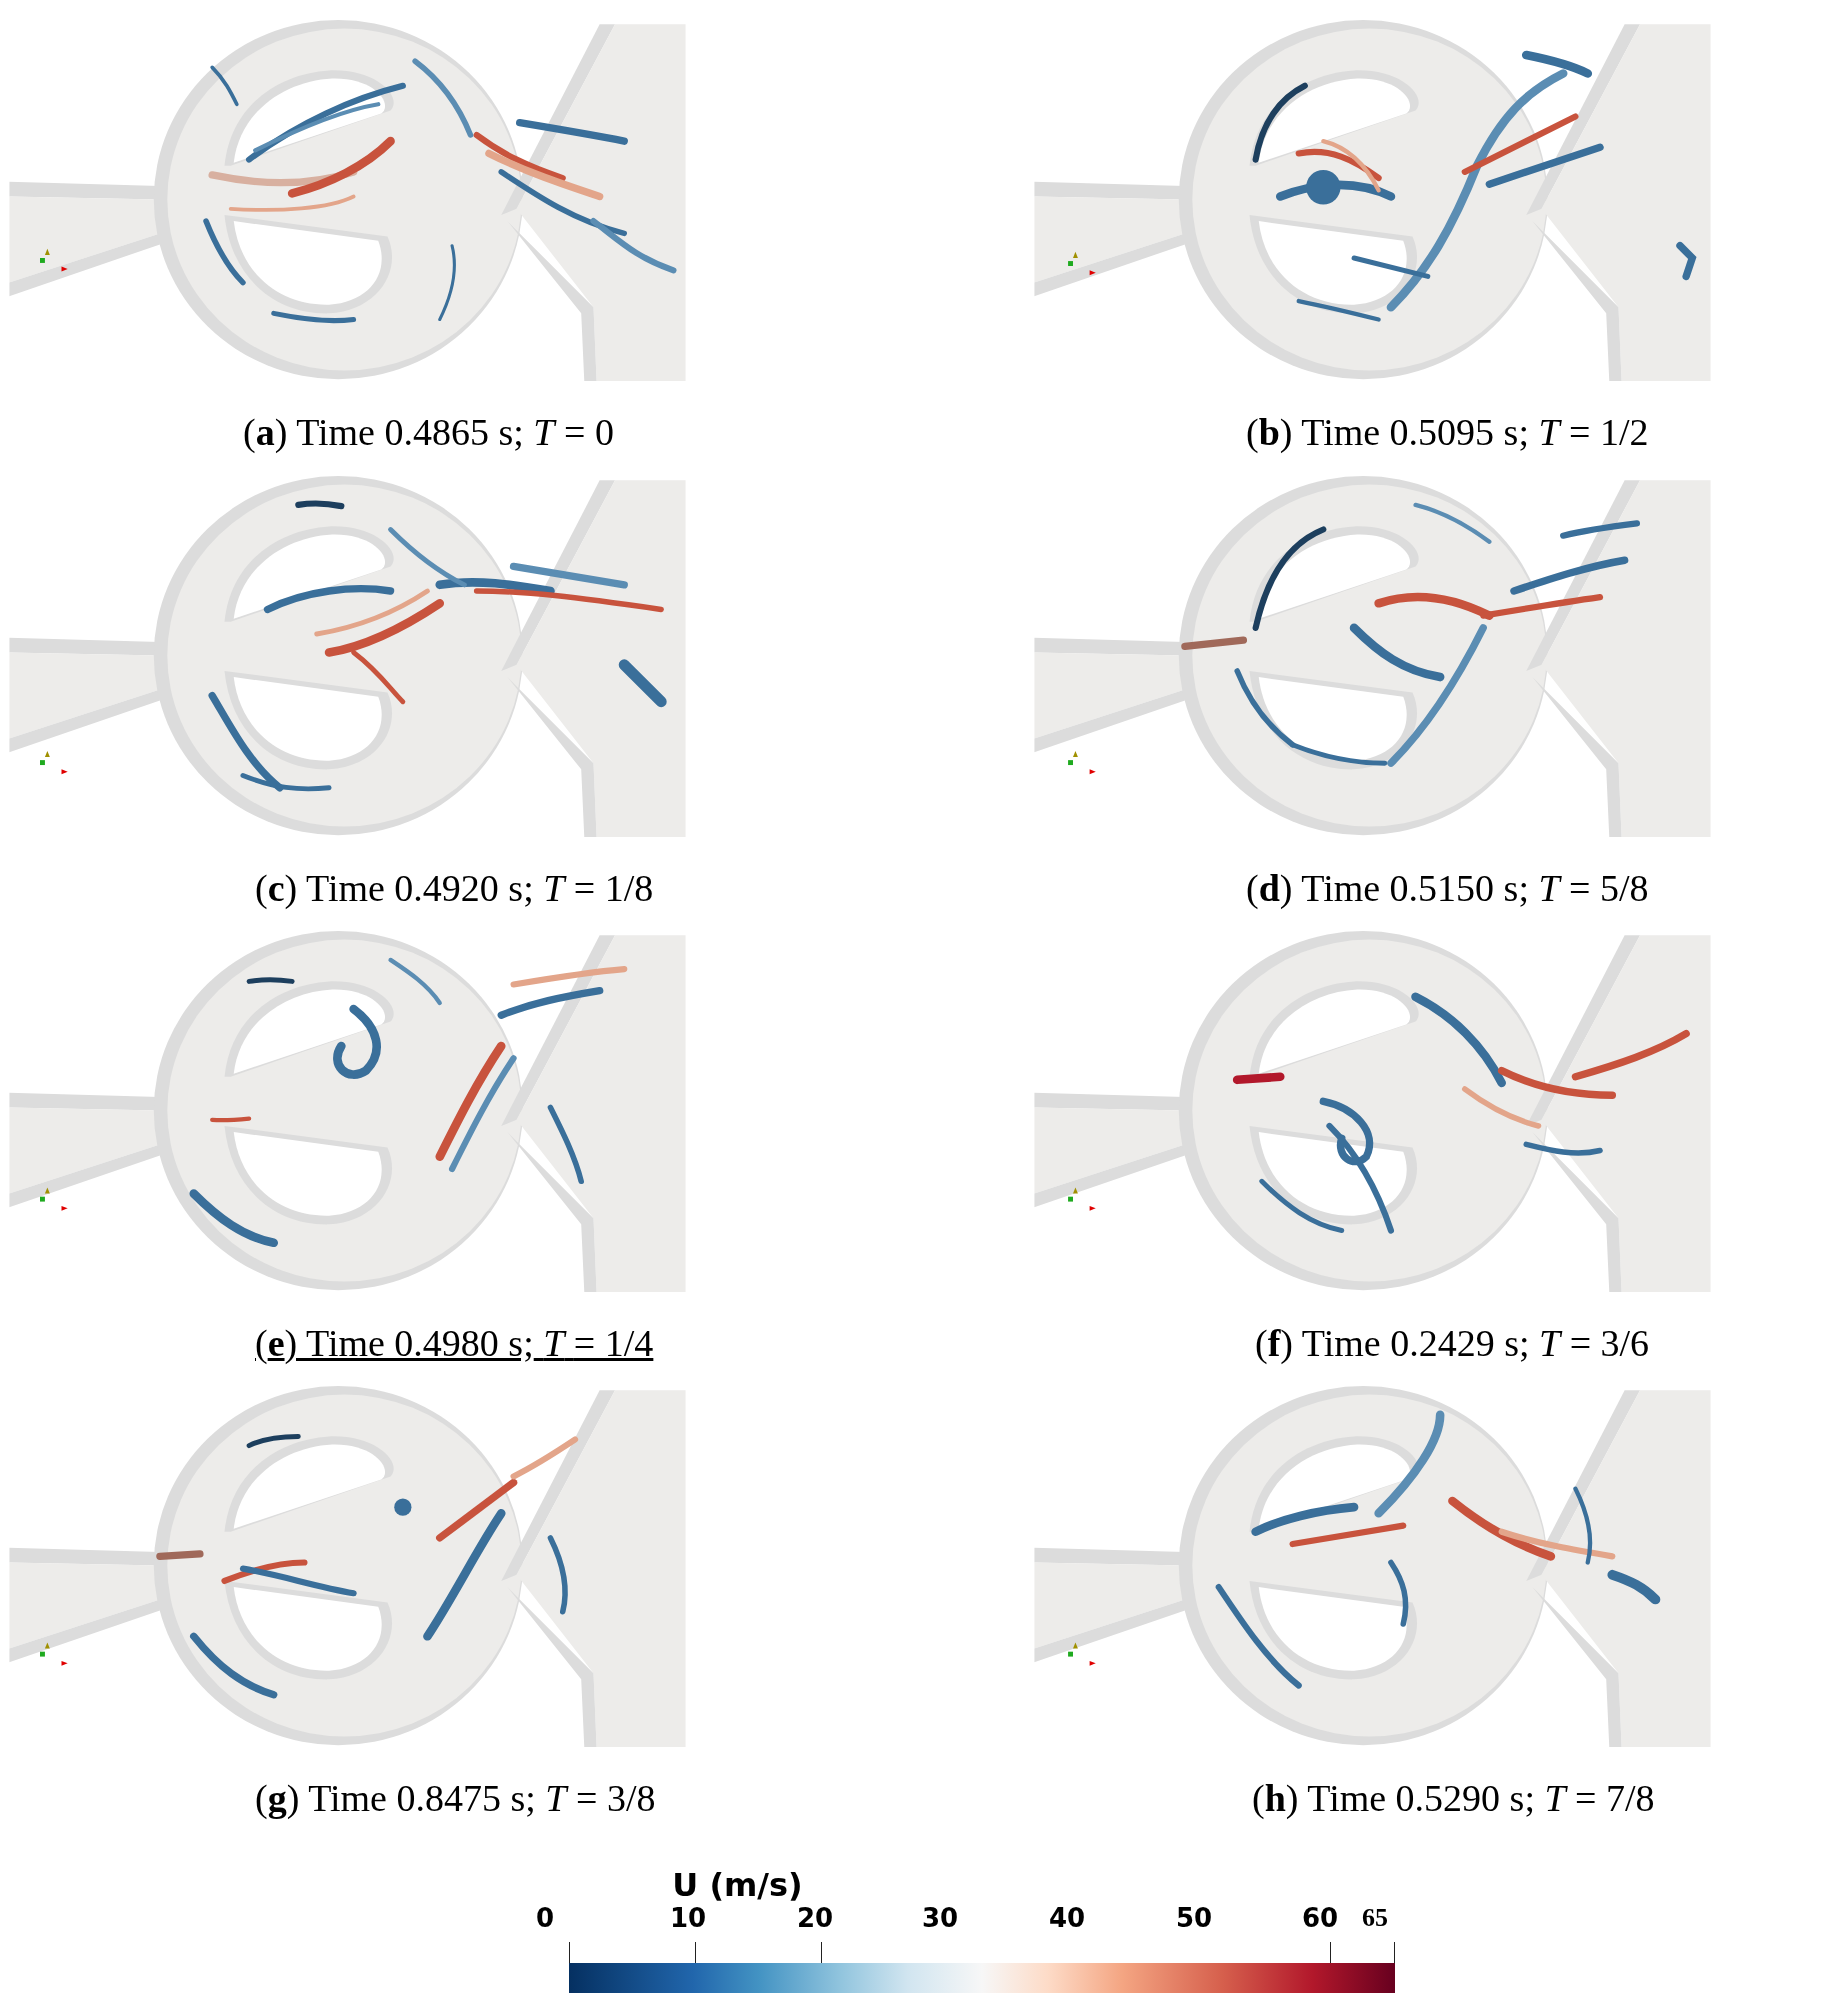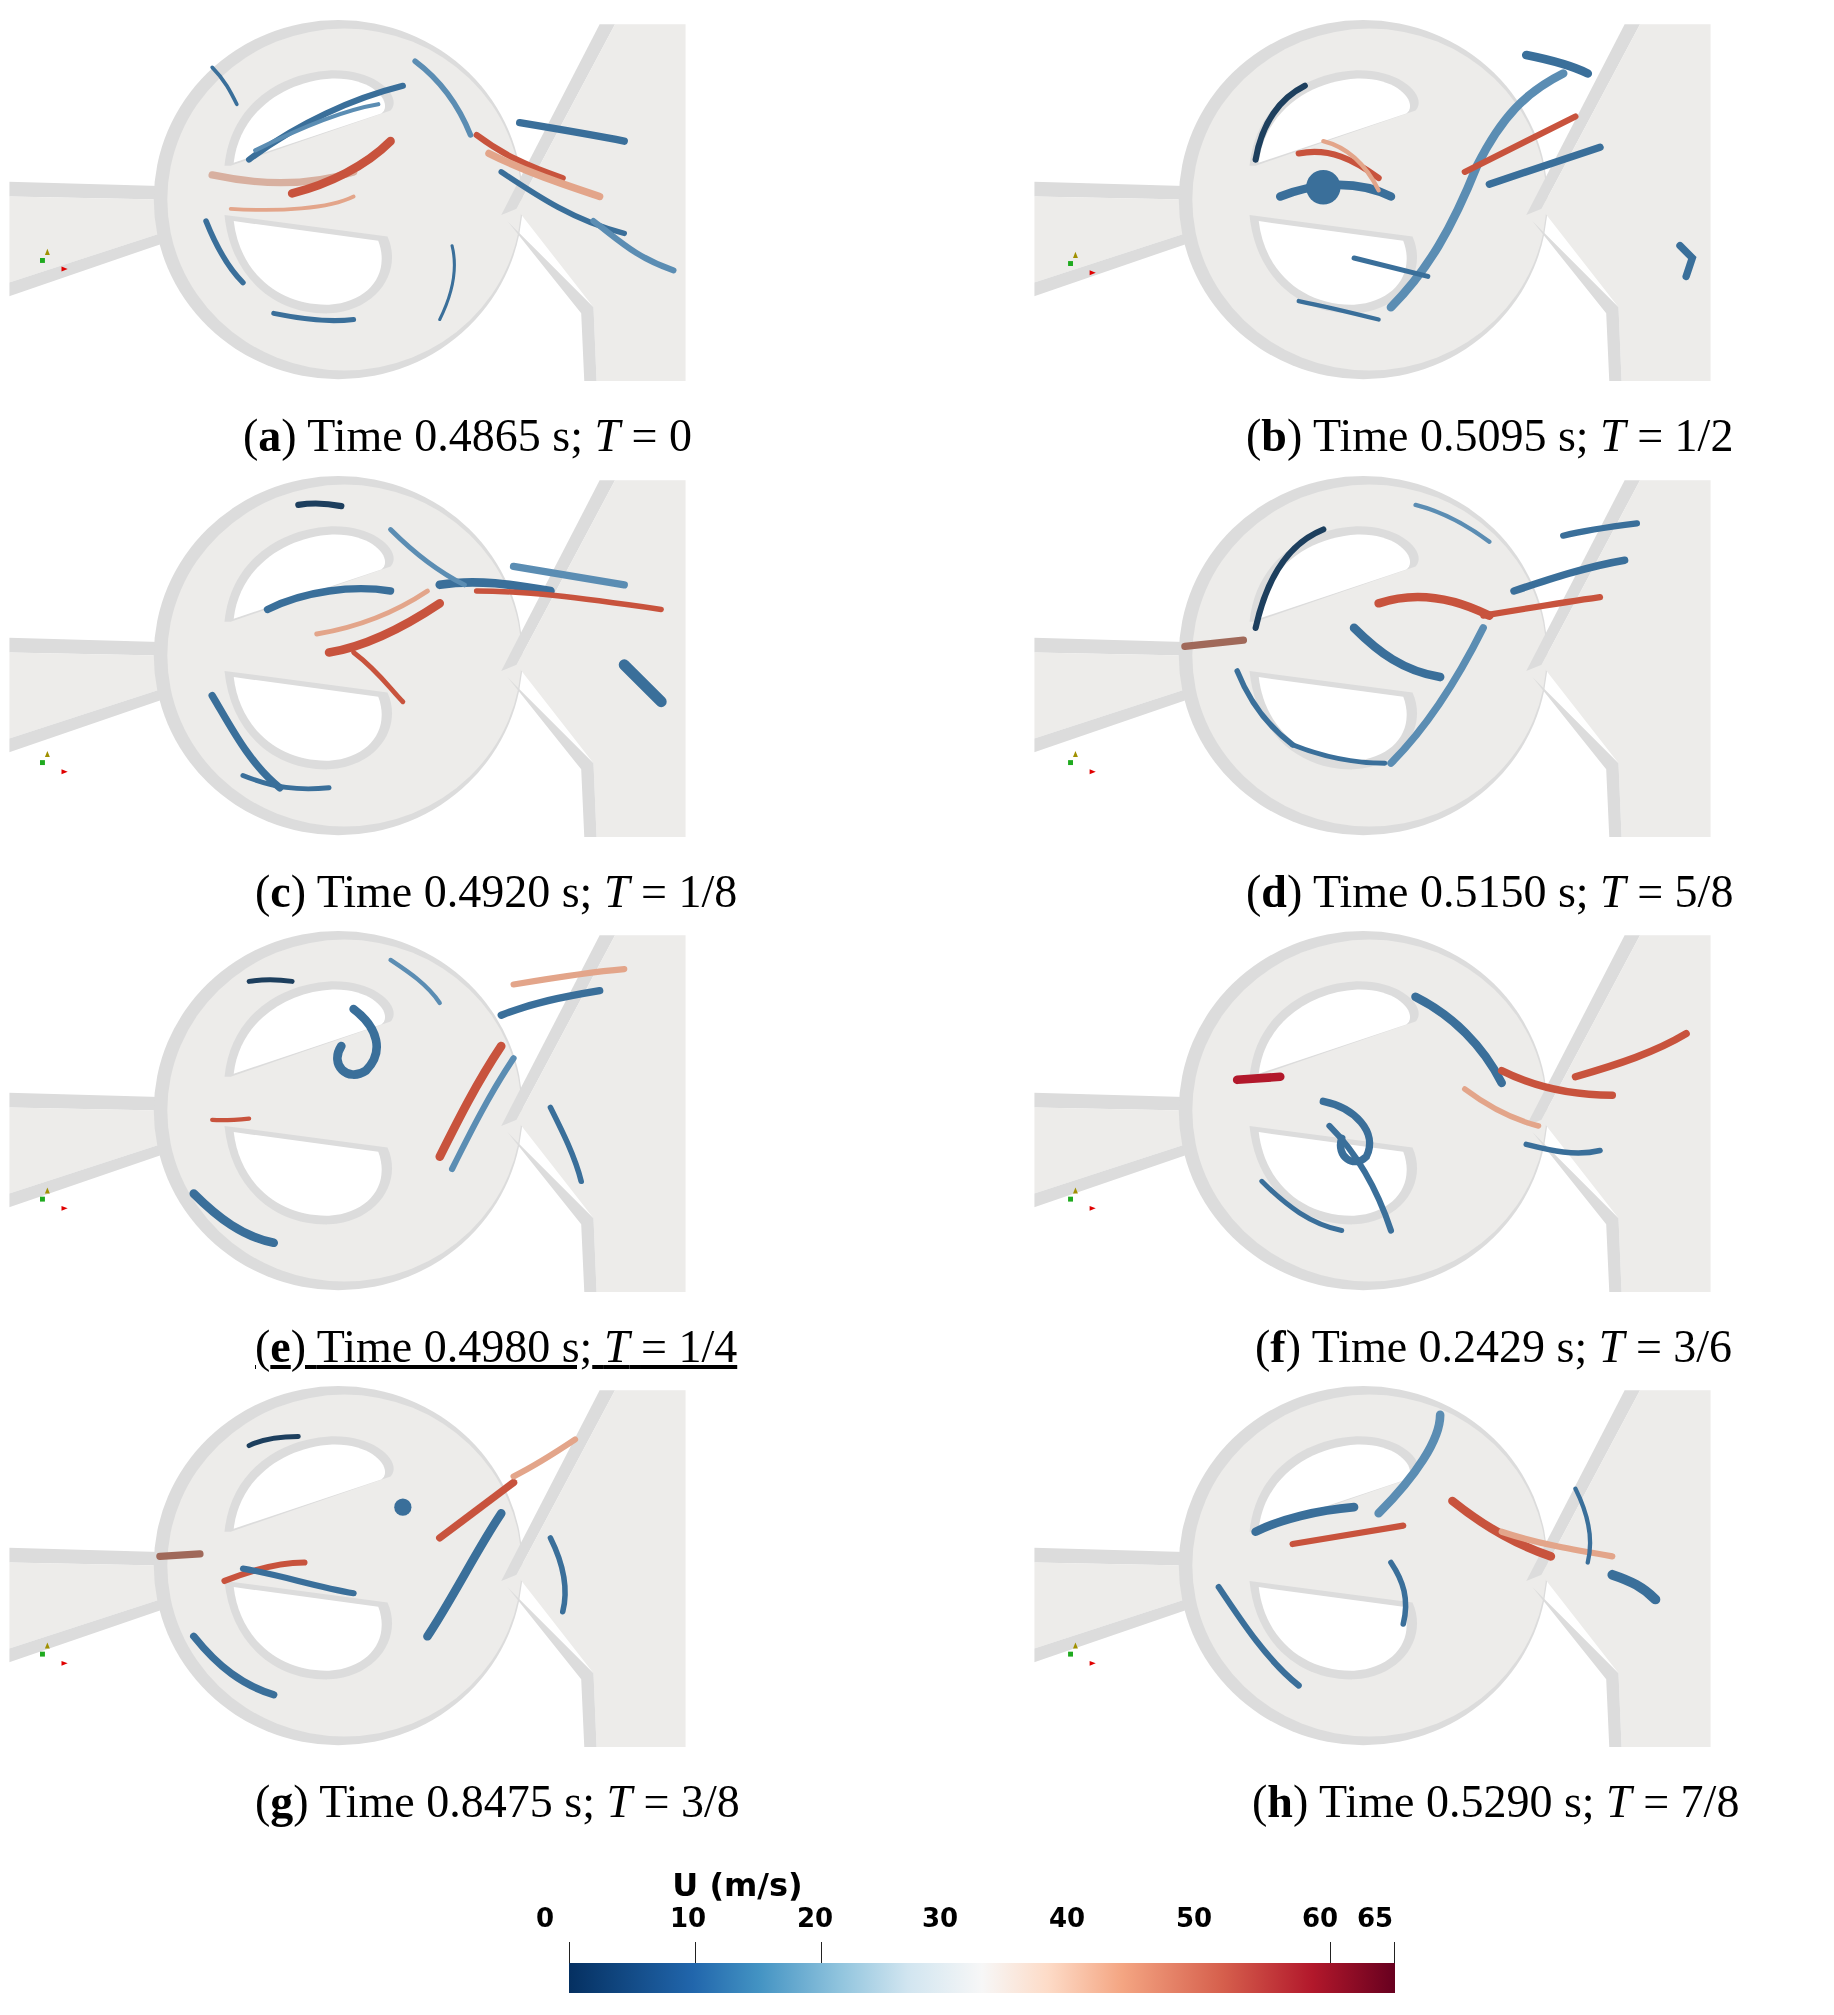--- a/index.html
+++ b/index.html
@@ -1,19 +1,19 @@
 <!DOCTYPE html>
 <html style="font-size:9.8px"><head>
 <meta charset="utf-8">
 <style>
   html, body { margin: 0; padding: 0; background: #ffffff; }
   body { width: 1834px; height: 2015px; position: relative; overflow: hidden; font-family: "Liberation Serif", serif; color: #000; }
   .panel { position: absolute; width: 677px; height: 369px; }
   .panel svg { width: 100%; height: 100%; display: block; }
-  .caption { position: absolute; font-family: "Liberation Serif", "DejaVu Serif", serif; font-size: 46px; white-space: nowrap; line-height: 1; }
+  .caption { position: absolute; font-family: "Liberation Serif", "DejaVu Serif", serif; font-size: 38px; white-space: nowrap; line-height: 1; }
   .caption .lbl { font-weight: bold; }
   .caption .it { font-style: italic; }
   .cbar-title { position: absolute; font-family: "DejaVu Sans", sans-serif; font-weight: bold; font-size: 32px; left: 645px; top: 1866px; width: 185px; text-align: center; }
   .cbar-ticklabel { position: absolute; font-family: "DejaVu Sans", sans-serif; font-weight: bold; font-size: 26px; top: 1903px; transform: translateX(-50%); }
   .cbar-bar { position: absolute; left: 569px; top: 1963px; width: 826px; height: 29.5px;
     background: linear-gradient(to right, #053061 0%, #2166ac 15%, #4393c3 23%, #92c5de 33%, #d1e5f0 41%, #f7f7f7 50%, #fddbc7 58%, #f4a582 67%, #d6604d 79%, #b2182b 90%, #67001f 100%); }
   .cbar-tick { position: absolute; top: 1942px; width: 1.2px; height: 34px; background: #222; }
 </style>
 </head>
 <body>
@@ -243,21 +243,21 @@
 
 <div>
   <div class="cbar-title">U (m/s)</div>
   <div class="cbar-ticklabel" style="left:545px;">0</div>
   <div class="cbar-ticklabel" style="left:688px;">10</div>
   <div class="cbar-ticklabel" style="left:815px;">20</div>
   <div class="cbar-ticklabel" style="left:940px;">30</div>
   <div class="cbar-ticklabel" style="left:1067px;">40</div>
   <div class="cbar-ticklabel" style="left:1194px;">50</div>
   <div class="cbar-ticklabel" style="left:1320px;">60</div>
-  <div class="cbar-ticklabel" style="left:1375px;">65</div>
+  <div class="cbar-ticklabel" style="left:1375px;font-family:Liberation Serif, serif;">65</div>
   <div class="cbar-tick" style="left:569px;"></div>
   <div class="cbar-tick" style="left:695px;"></div>
   <div class="cbar-tick" style="left:821px;"></div>
   <div class="cbar-tick" style="left:1330px;"></div>
   <div class="cbar-tick" style="left:1394px;"></div>
   <div class="cbar-bar"></div>
 </div>
 
 
 </body></html>

